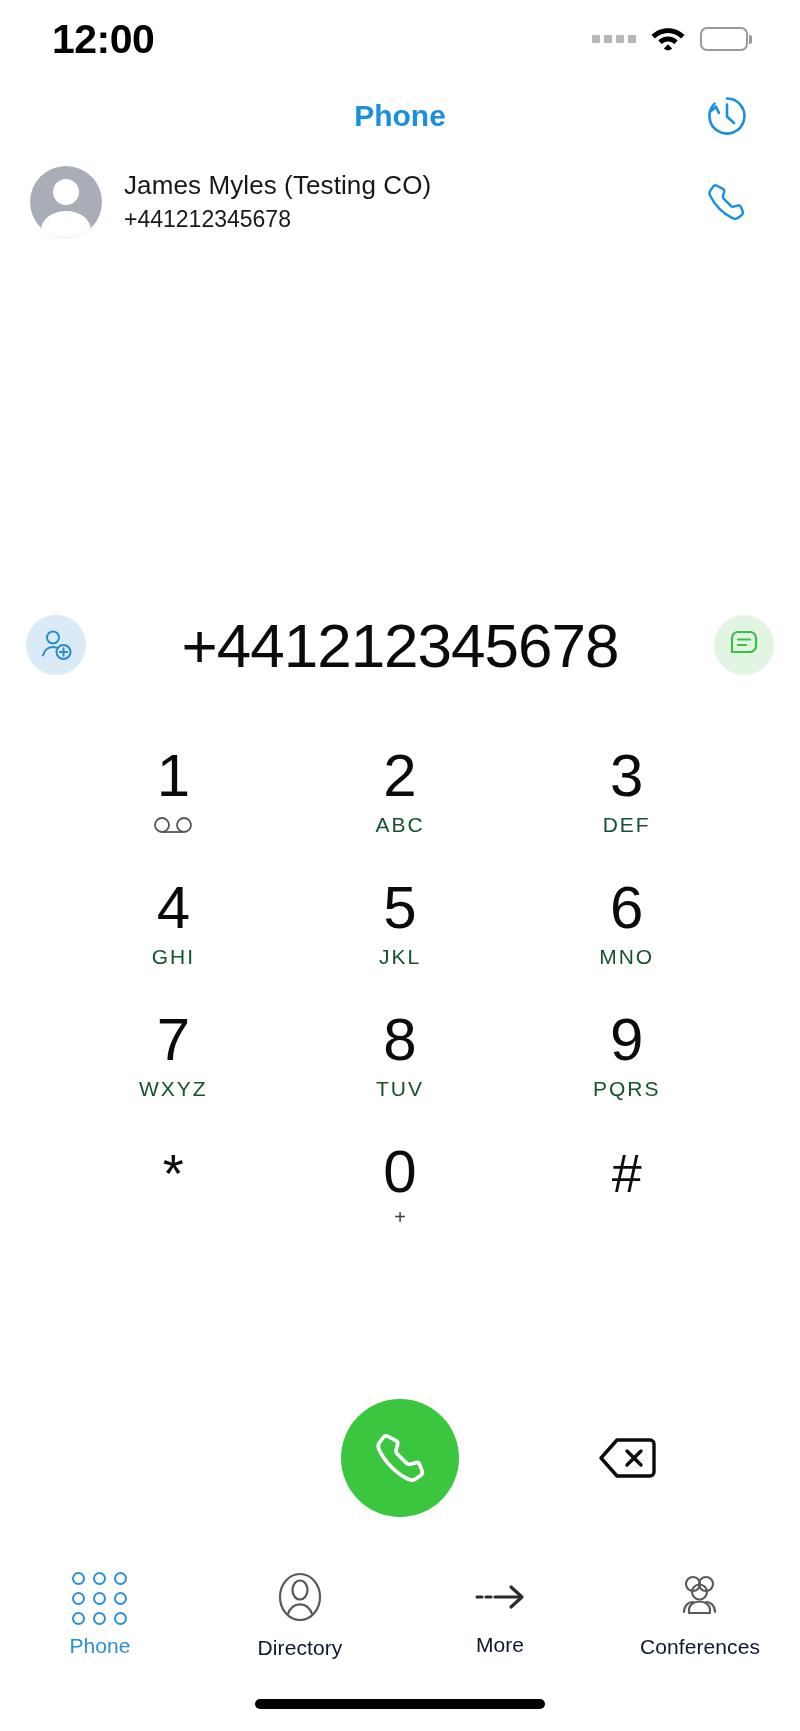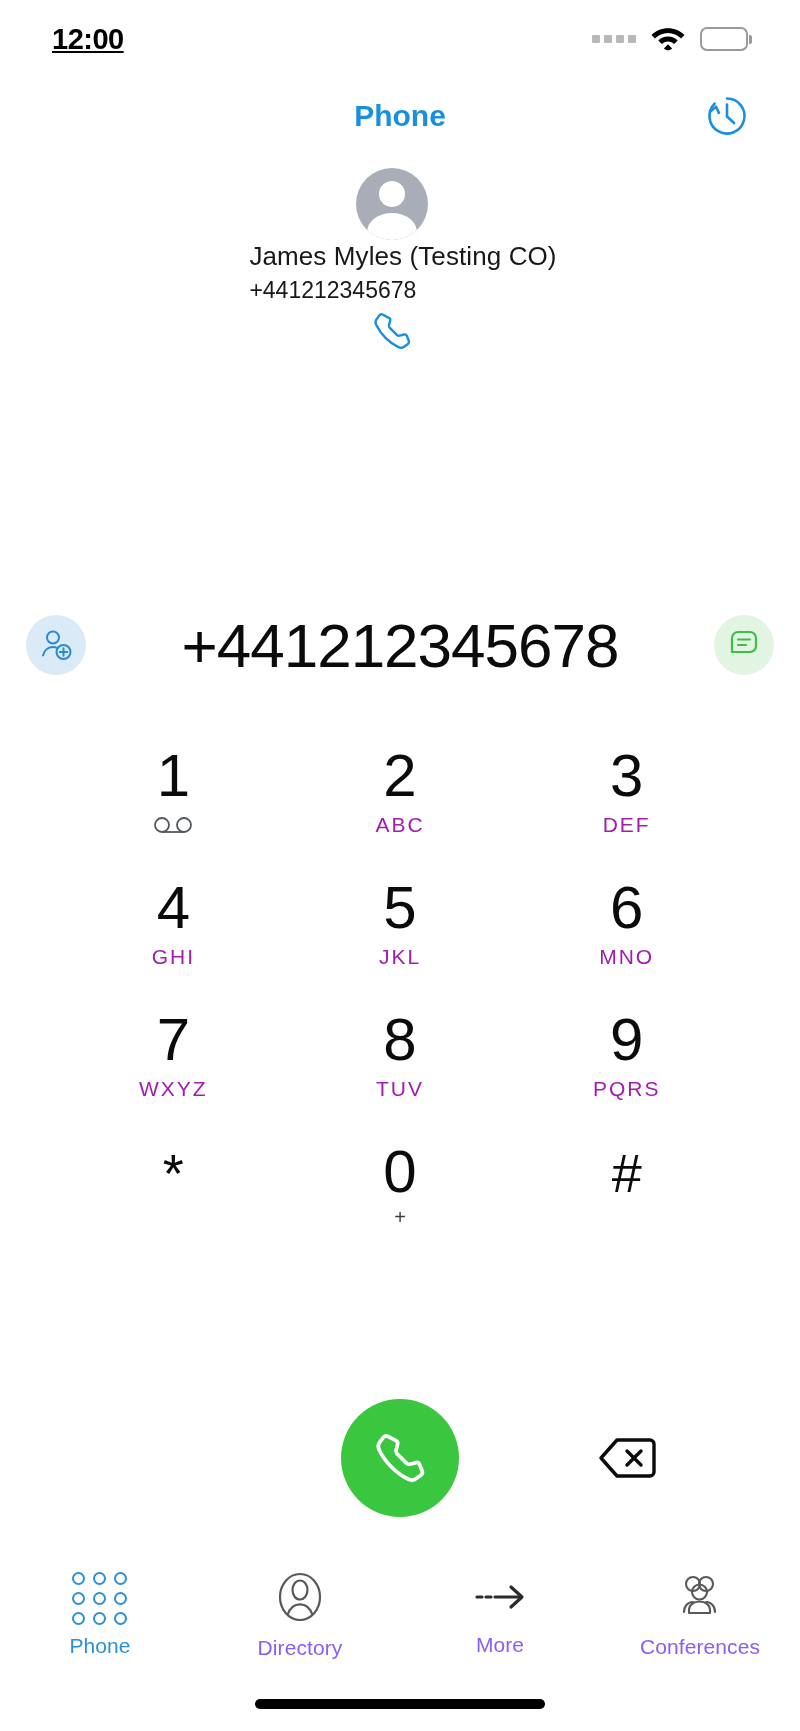--- a/index.html
+++ b/index.html
@@ -10,21 +10,21 @@
     color:#000;
     position:relative;
     overflow:hidden;
   }
 
   
   .statusbar{
     height:78px; display:flex; align-items:center;
     justify-content:space-between; padding:0 48px 0 52px;
   }
-  .status-time{ font-size:29px; font-weight:700; letter-spacing:-0.5px;text-decoration:underline; }
+  .status-time{ font-size:41px; font-weight:700; letter-spacing:-0.5px; }
   .status-right{ display:flex; align-items:center; gap:14px; }
   .sig-dots{ display:flex; gap:4px; align-items:flex-end; }
   .sig-dots i{ width:8px; height:8px; background:#b8b8b8; display:block; border-radius:1px; }
   .batt{ display:flex; align-items:center; }
   .batt-body{
     width:48px; height:24px; border:2.5px solid #9a9a9a; border-radius:7px;
     padding:2px; display:block;
   }
   .batt-fill{ width:100%; height:100%; background:#000; border-radius:3px; }
   .batt-cap{ width:3px; height:9px; background:#9a9a9a; border-radius:0 2px 2px 0; margin-left:1.5px; }
@@ -38,21 +38,20 @@
   .nav-history{
     position:absolute; right:46px; top:50%; transform:translateY(-50%);
     width:54px; height:54px; display:flex; align-items:center; justify-content:center;
     cursor:pointer;
   }
 
   
   .contact-row{
     display:flex; align-items:center; padding:14px 46px 14px 30px;
     height:96px;
-    flex-direction:column;
   }
   .avatar{
     width:72px; height:72px; border-radius:50%; background:#a8adb8;
     position:relative; flex:0 0 auto; overflow:hidden;
   }
   .avatar::before{
     content:""; position:absolute; width:26px; height:26px; border-radius:50%;
     background:#fff; left:23px; top:13px;
   }
   .avatar::after{
@@ -88,21 +87,21 @@
     display:grid; grid-template-columns:repeat(3,1fr);
     grid-auto-rows:132px; padding:0 60px;
   }
   .key{
     display:flex; flex-direction:column; align-items:center; justify-content:flex-start;
     padding-top:10px; cursor:pointer; user-select:none;
   }
   .key-digit{ font-size:60px; line-height:1.0; font-weight:400; color:#0b0b0b; }
   .key-digit.sym{ font-size:54px; line-height:1.15; }
   .key-sub{
-    font-size:21px; letter-spacing:2px; color:#a21caf; margin-top:7px;
+    font-size:21px; letter-spacing:2px; color:#14532d; margin-top:7px;
     font-weight:400;
   }
   .key-sub.plus{ font-size:20px; letter-spacing:0; color:#3a3d42; margin-top:4px; }
   .vm-icon{ margin-top:10px; }
 
   
   .action-row{
     position:absolute; top:1393px; left:0; right:0; height:130px;
     display:grid; grid-template-columns:repeat(3,1fr); align-items:center;
     padding:0 60px;
@@ -116,21 +115,21 @@
 
   
   .tabbar{
     position:absolute; bottom:60px; left:0; right:0; height:112px;
     display:flex; align-items:center;
   }
   .tab{
     flex:1 1 0; display:flex; flex-direction:column; align-items:center;
     justify-content:center; gap:9px; cursor:pointer;
   }
-  .tab-label{ font-size:21px; color:#8b5cf6; letter-spacing:0.1px; }
+  .tab-label{ font-size:21px; color:#0f172a; letter-spacing:0.1px; }
   .tab.active .tab-label{ color:#2a90d8; }
   .dots-grid{ display:grid; grid-template-columns:repeat(3,14px); gap:7px; }
   .dots-grid i{
     width:13px; height:13px; border-radius:50%;
     border:2.5px solid #2a90d8; display:block; box-sizing:border-box;
   }
 
   
   .home-indicator{
     position:absolute; bottom:22px; left:50%; transform:translateX(-50%);

